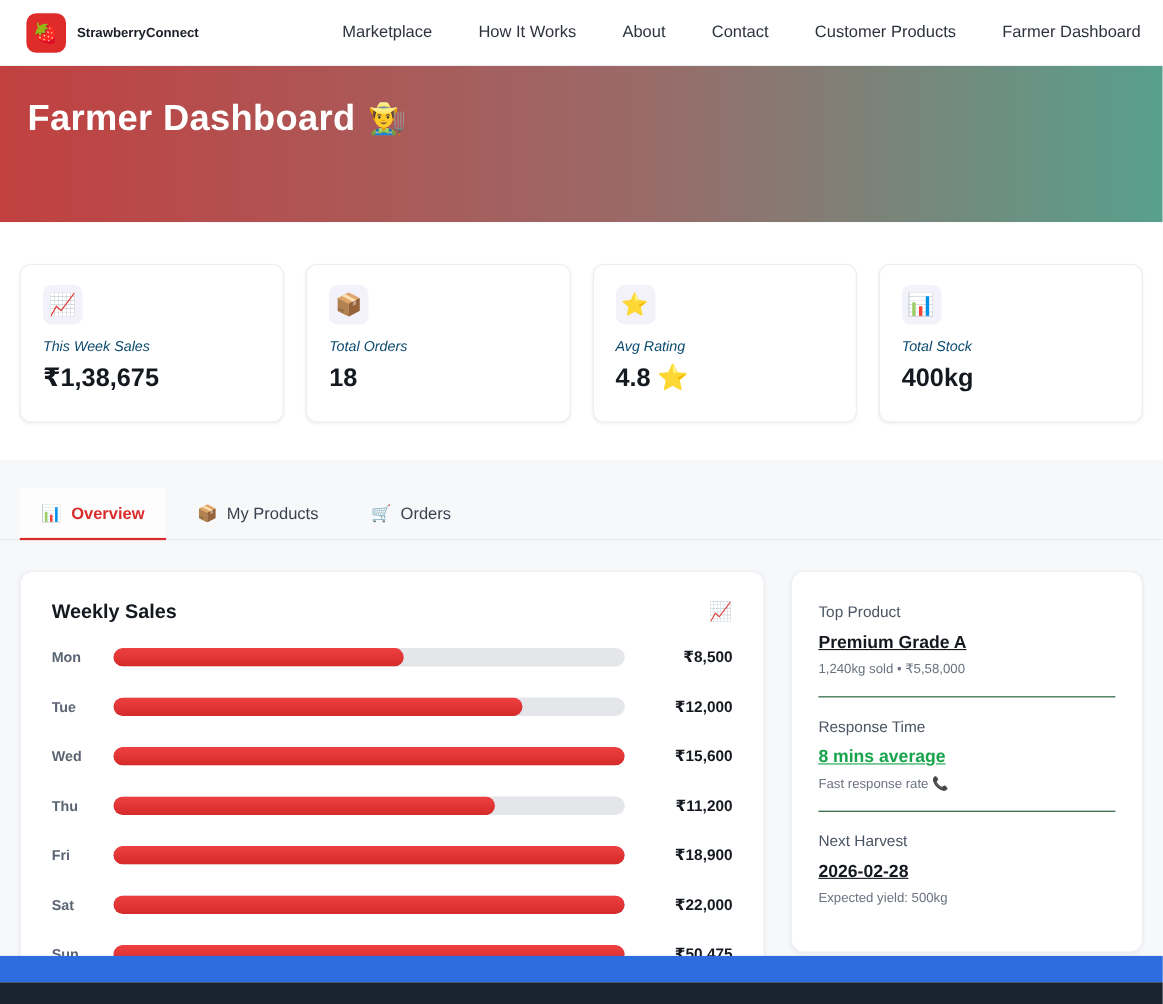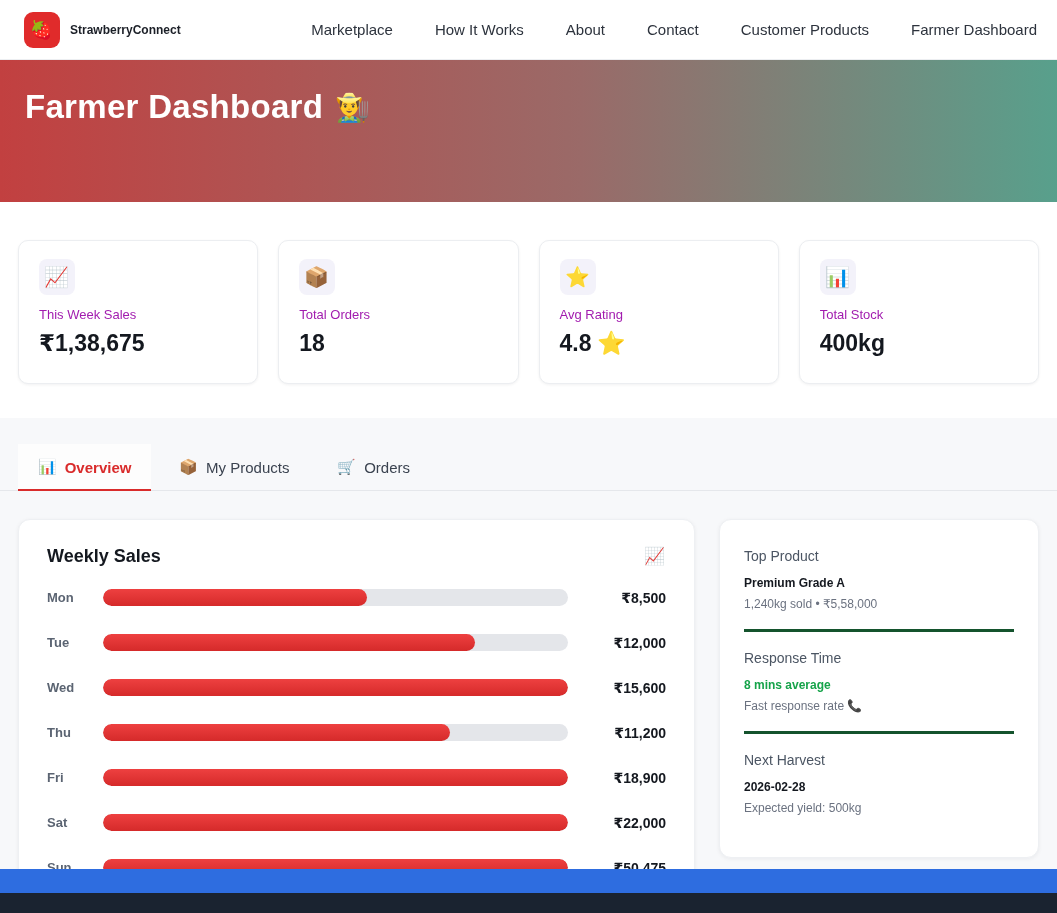--- a/index.html
+++ b/index.html
@@ -44,21 +44,21 @@
   .stat-card {
     flex:1; background:#fff; border:1px solid #eceef1; border-radius:10px;
     box-shadow:0 1px 3px rgba(16,24,40,.06);
     padding:18px 20px 26px 20px;
   }
   .stat-icon {
     width:36px; height:36px; border-radius:8px; background:#f3f2fa;
     display:flex; align-items:center; justify-content:center;
     font-size:20px; margin-bottom:12px;
   }
-  .stat-label { font-size:13px; color:#a21caf; margin-bottom:8px; }
+  .stat-label { font-size:13px; color:#0c4a6e; margin-bottom:8px;font-style:italic; }
   .stat-value { font-size:23px; font-weight:bold; color:#14181f; }
 
   
   .tabs {
     display:flex; gap:8px; padding:0 18px; background:#f7f8fa;
     border-bottom:1px solid #e5e7eb; margin-top:26px;
   }
   .tab {
     display:flex; align-items:center; gap:8px;
     padding:14px 20px 13px 20px; font-size:15px; color:#3b4350;
@@ -86,23 +86,23 @@
   .bar-track { height:17px; background:#e4e6ea; border-radius:999px; overflow:hidden; }
   .bar-fill {
     height:100%; border-radius:999px;
     background:linear-gradient(180deg,#ee4040,#d52a2a);
   }
   .bar-value { font-size:14px; font-weight:bold; color:#14181f; text-align:right; }
 
   
   .side-panel { width:320px; padding:24px; }
   .side-section { padding:4px 0 18px 0; }
-  .side-section + .side-section { border-top:3px solid #14532d; padding-top:18px; }
+  .side-section + .side-section { border-top:1px solid #14532d; padding-top:18px; }
   .side-heading { font-size:14px; color:#4b5563; margin-bottom:12px; }
-  .side-main { font-size:12px; font-weight:bold; color:#14181f; margin-bottom:7px; }
+  .side-main { font-size:16px; font-weight:bold; color:#14181f; margin-bottom:7px;text-decoration:underline; }
   .side-sub { font-size:12px; color:#6b7280; }
   .side-main.green { color:#16a34a; }
 
   
   .footer { position:absolute; left:0; right:0; bottom:0; }
   .footer-blue { height:24px; background:#2e6de0; }
   .footer-dark { height:20px; background:#1a2330; }
 </style>
 </head>
 <body>

